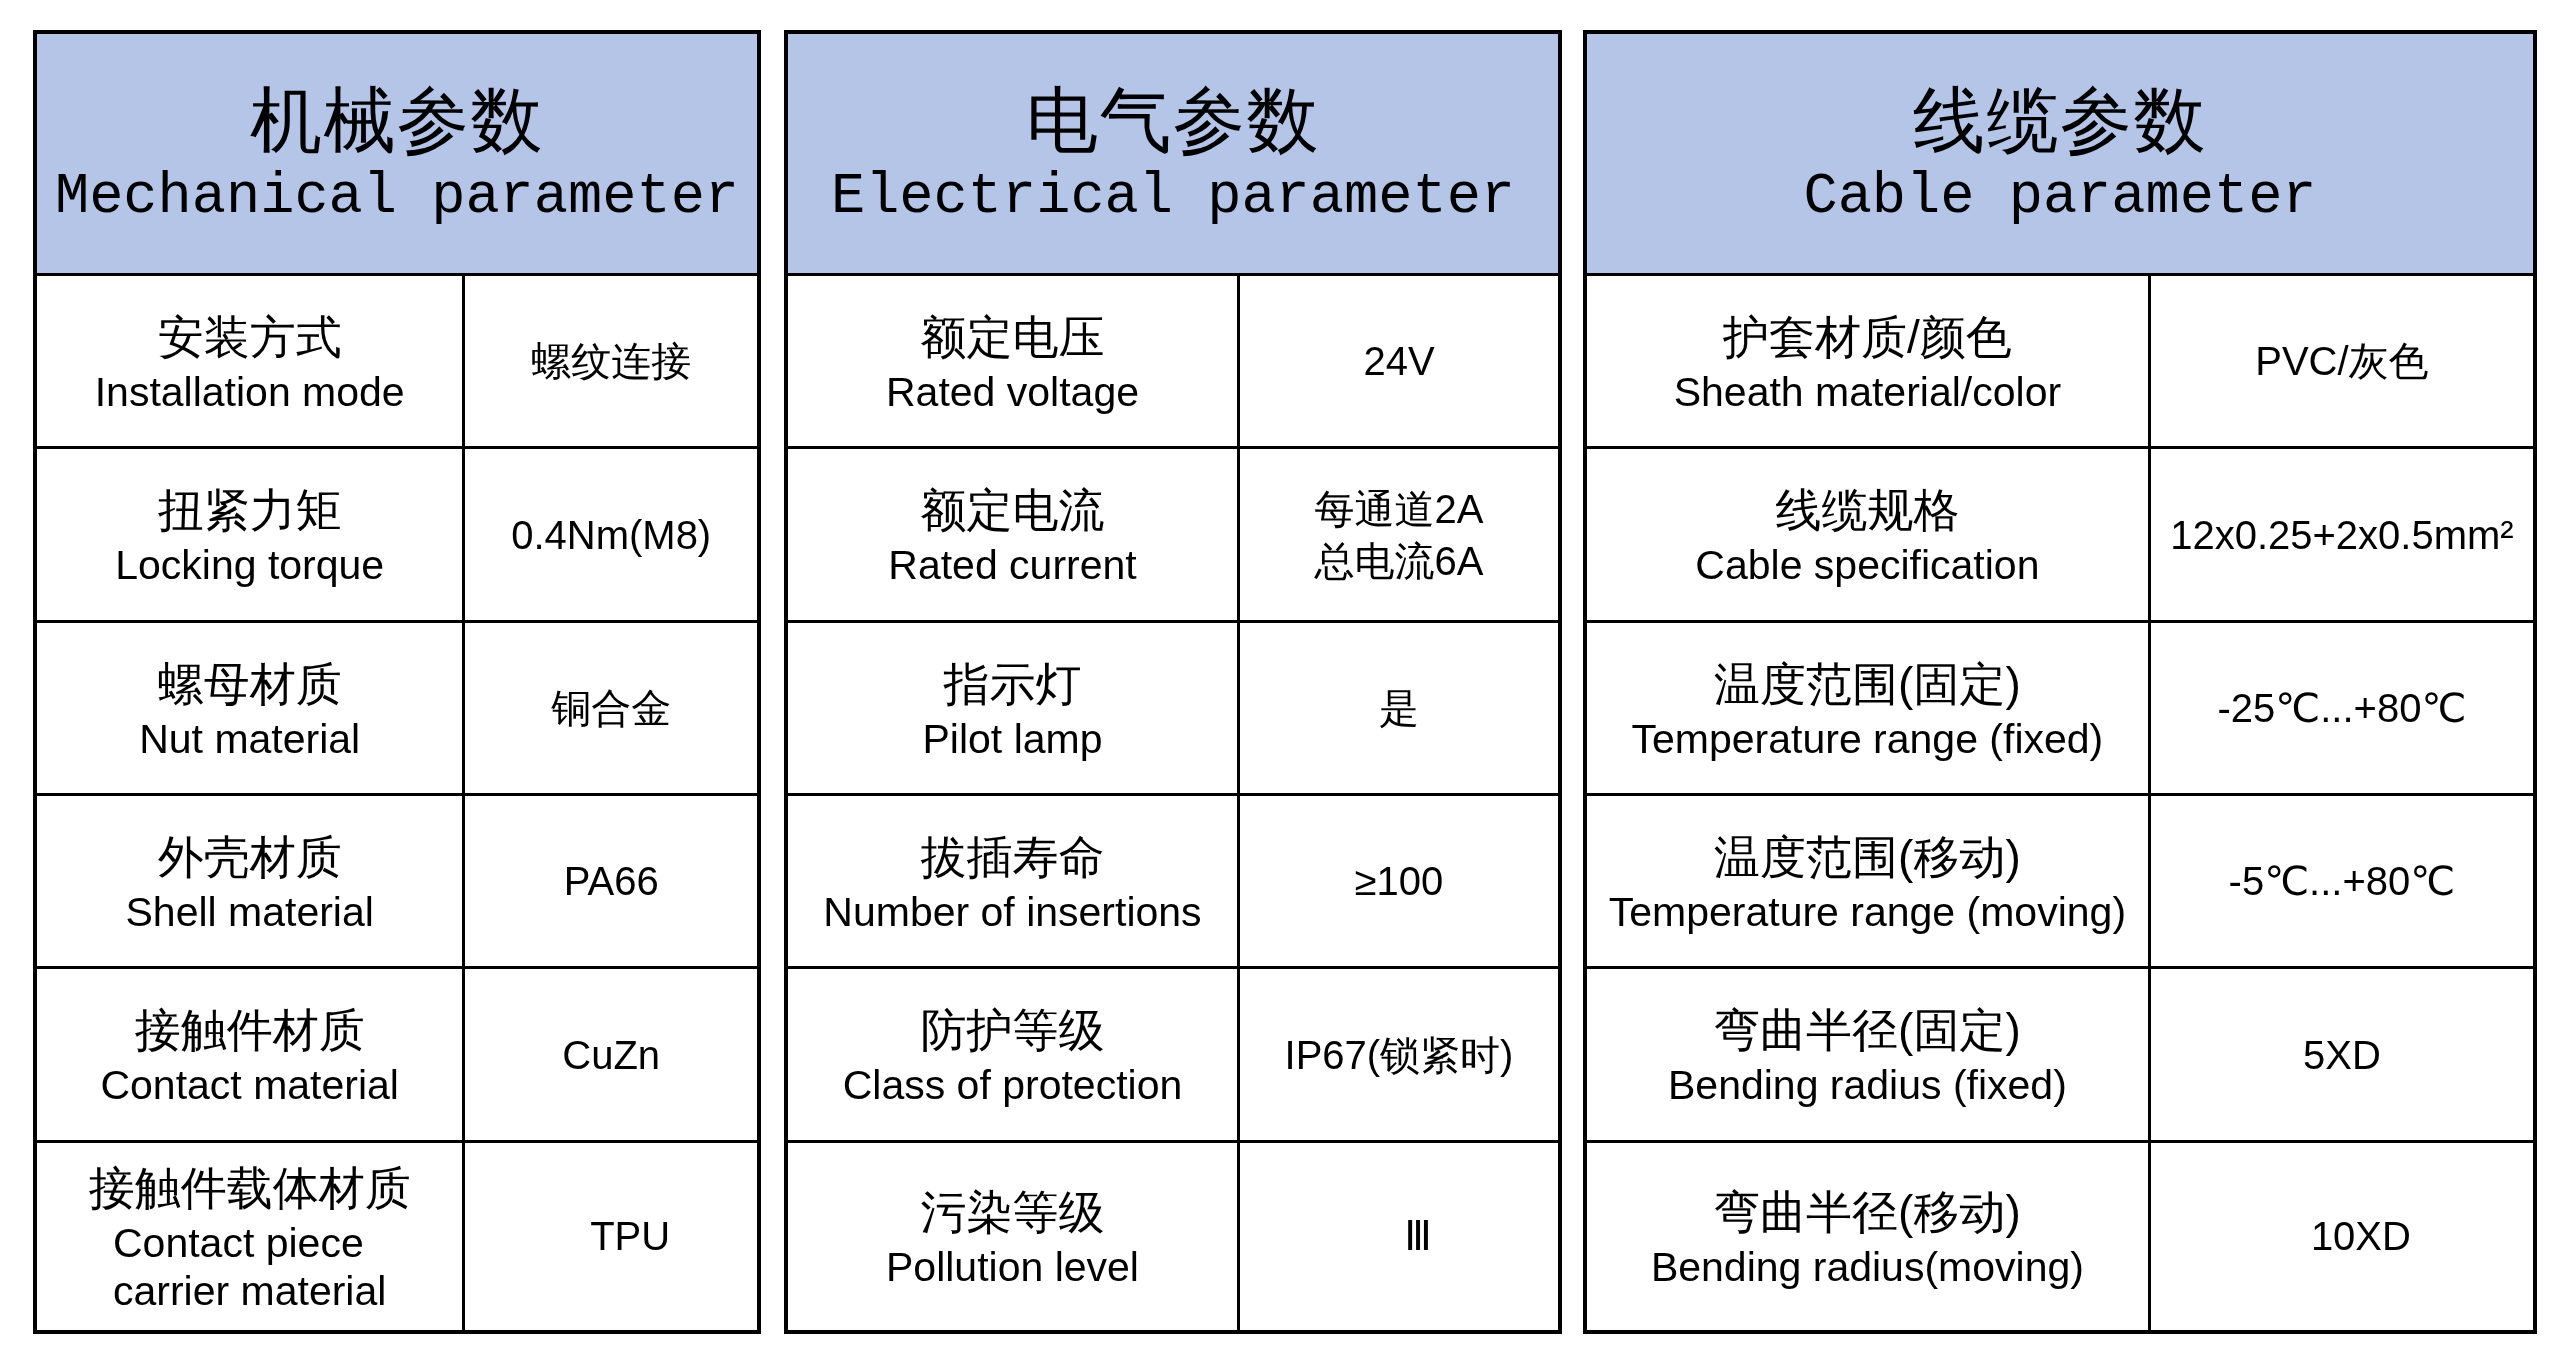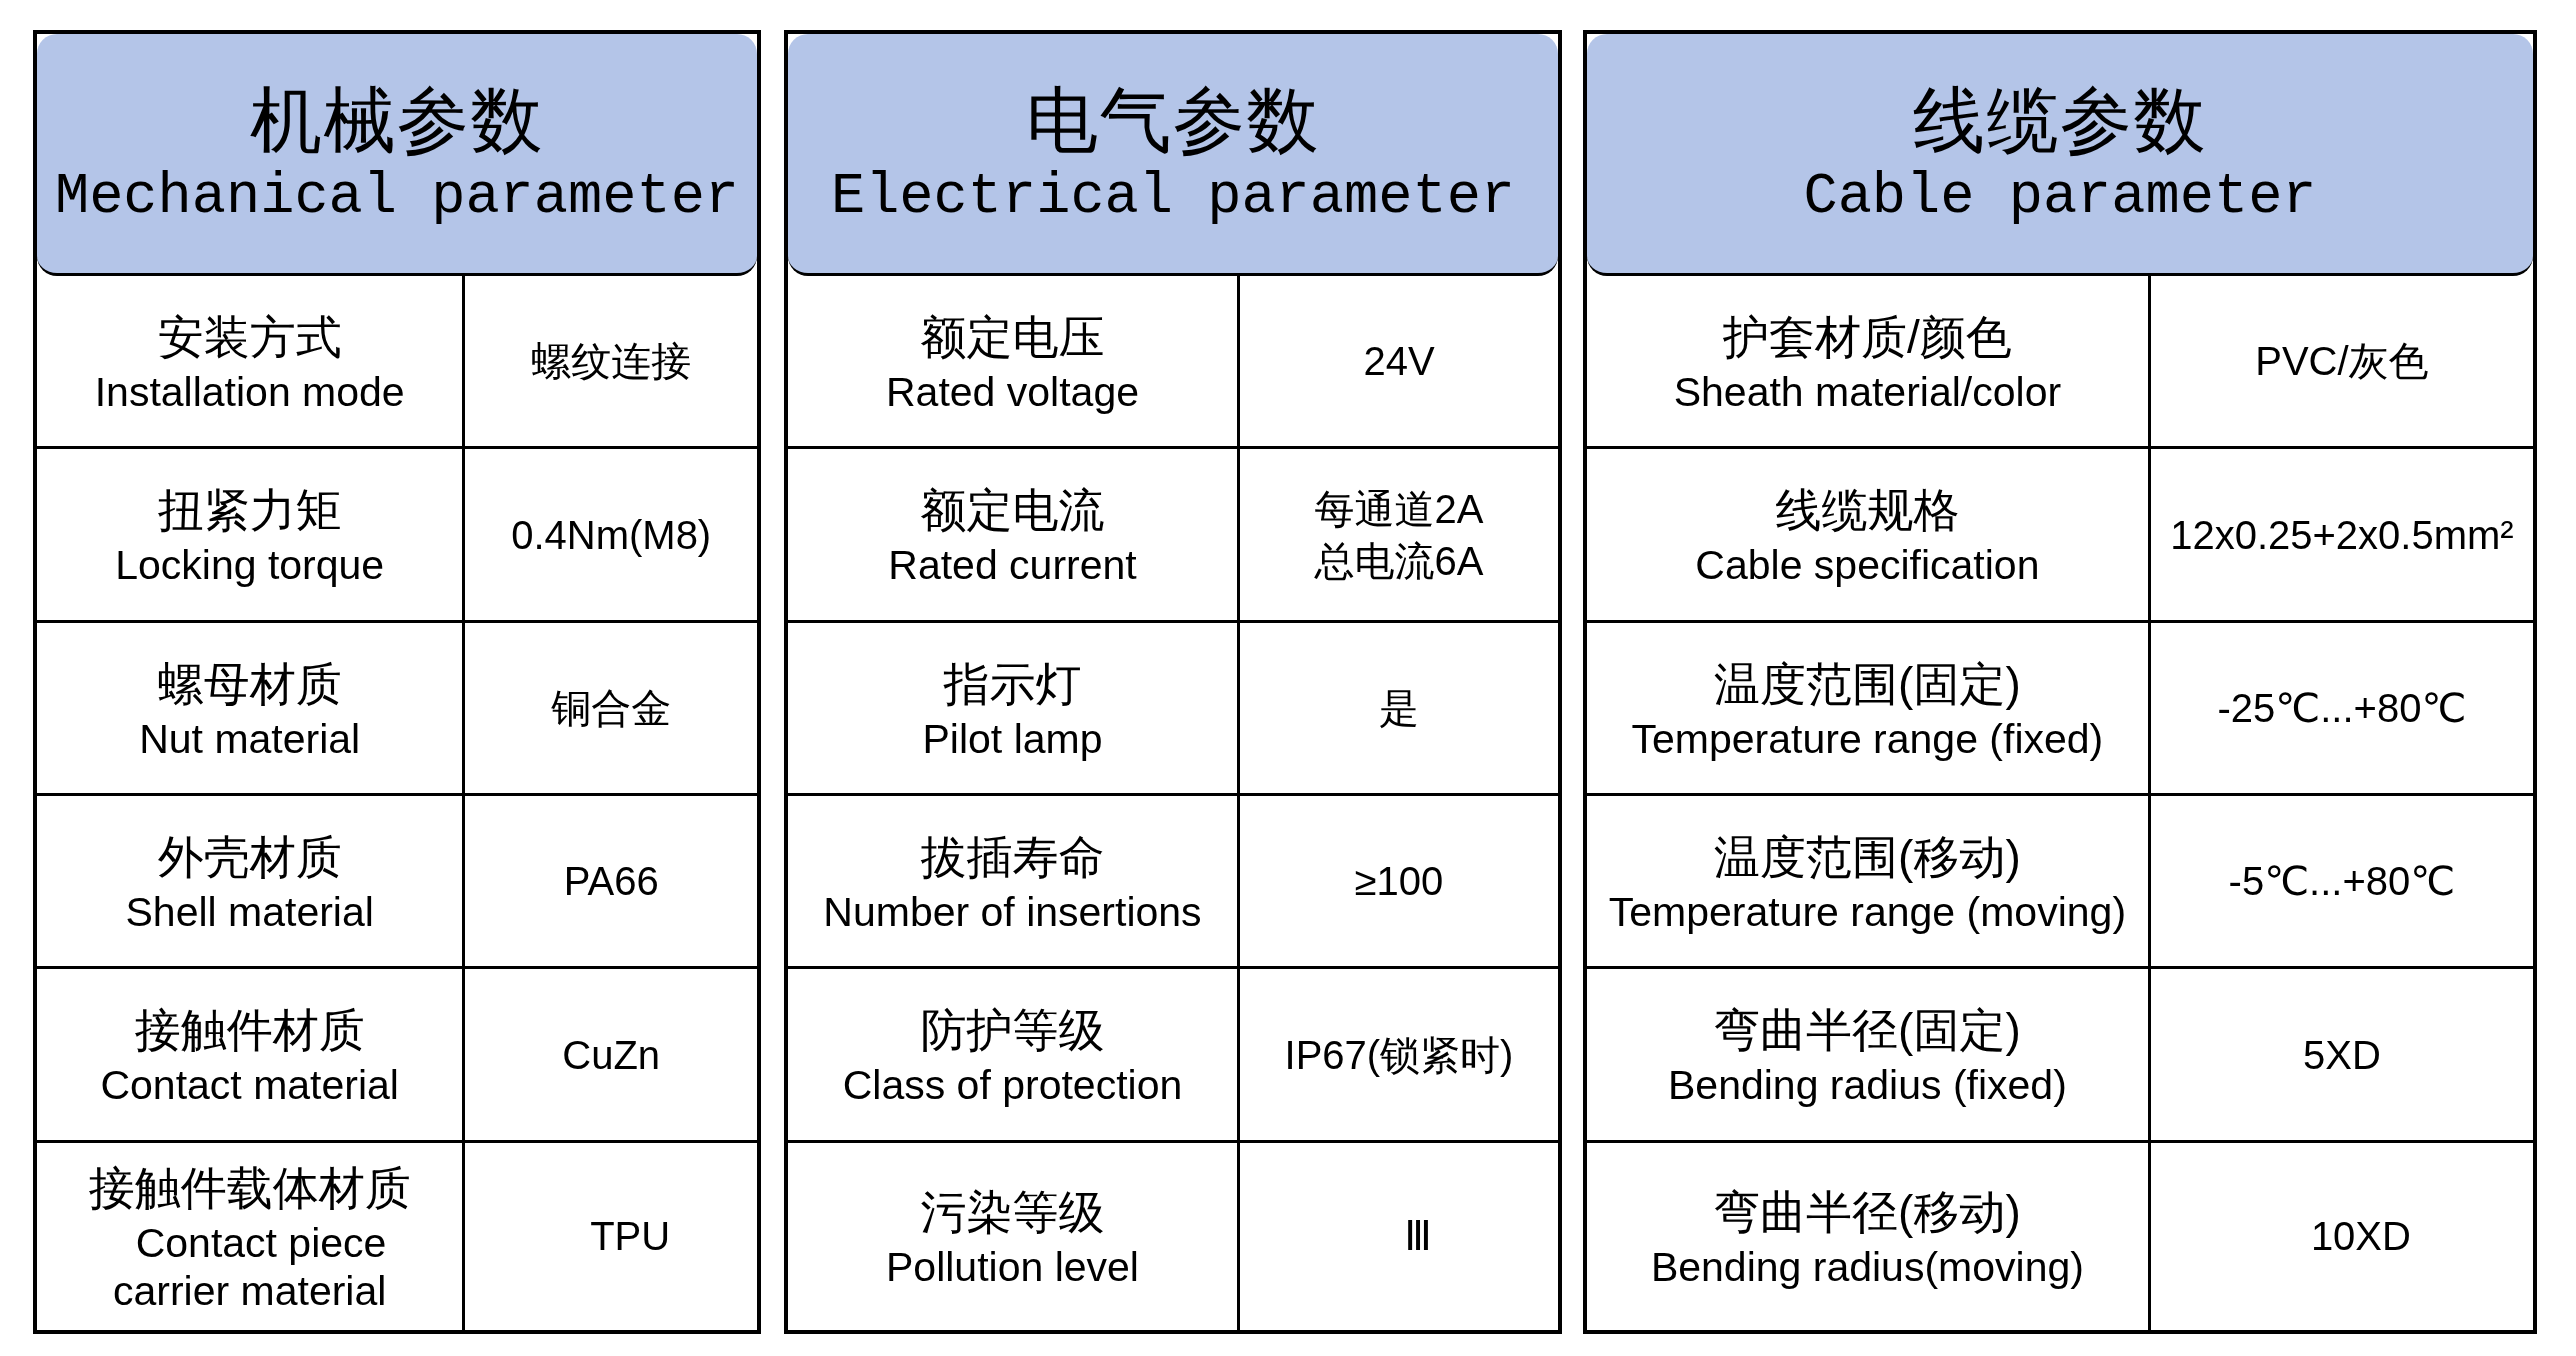--- a/index.html
+++ b/index.html
@@ -29,21 +29,20 @@
   .t-header {
     flex: 0 0 239px;
     background: var(--hdr, #b4c5e8);
     border-bottom: 3.8px solid var(--line, #000);
     display: flex;
     flex-direction: column;
     justify-content: center;
     align-items: center;
     text-align: center;
     gap: 7.5px;
-    border-radius: 20px;
   }
   .title-zh {
     font-size: 72px;
     line-height: 1.12;
     letter-spacing: 1.5px;
   }
   .title-en {
     font-size: 57px;
     line-height: 1.05;
     font-family: Liberation Mono, monospace;
@@ -63,21 +62,21 @@
   .t-row:last-child {
     border-bottom: none;
     flex: 254 1 0;
     gap: 38px;
   }
   .cell {
     display: flex;
     flex-direction: column;
     justify-content: center;
     align-items: center;
-    text-align: right;
+    text-align: left;
     min-width: 0;
     padding: 3px 4.5px;
     box-sizing: border-box;
   }
   .cell.label {
     width: var(--split, 59.5%);
     border-right: 3.8px solid var(--line, #000);
   }
   .cell.value {
     flex: 1 1 auto;

